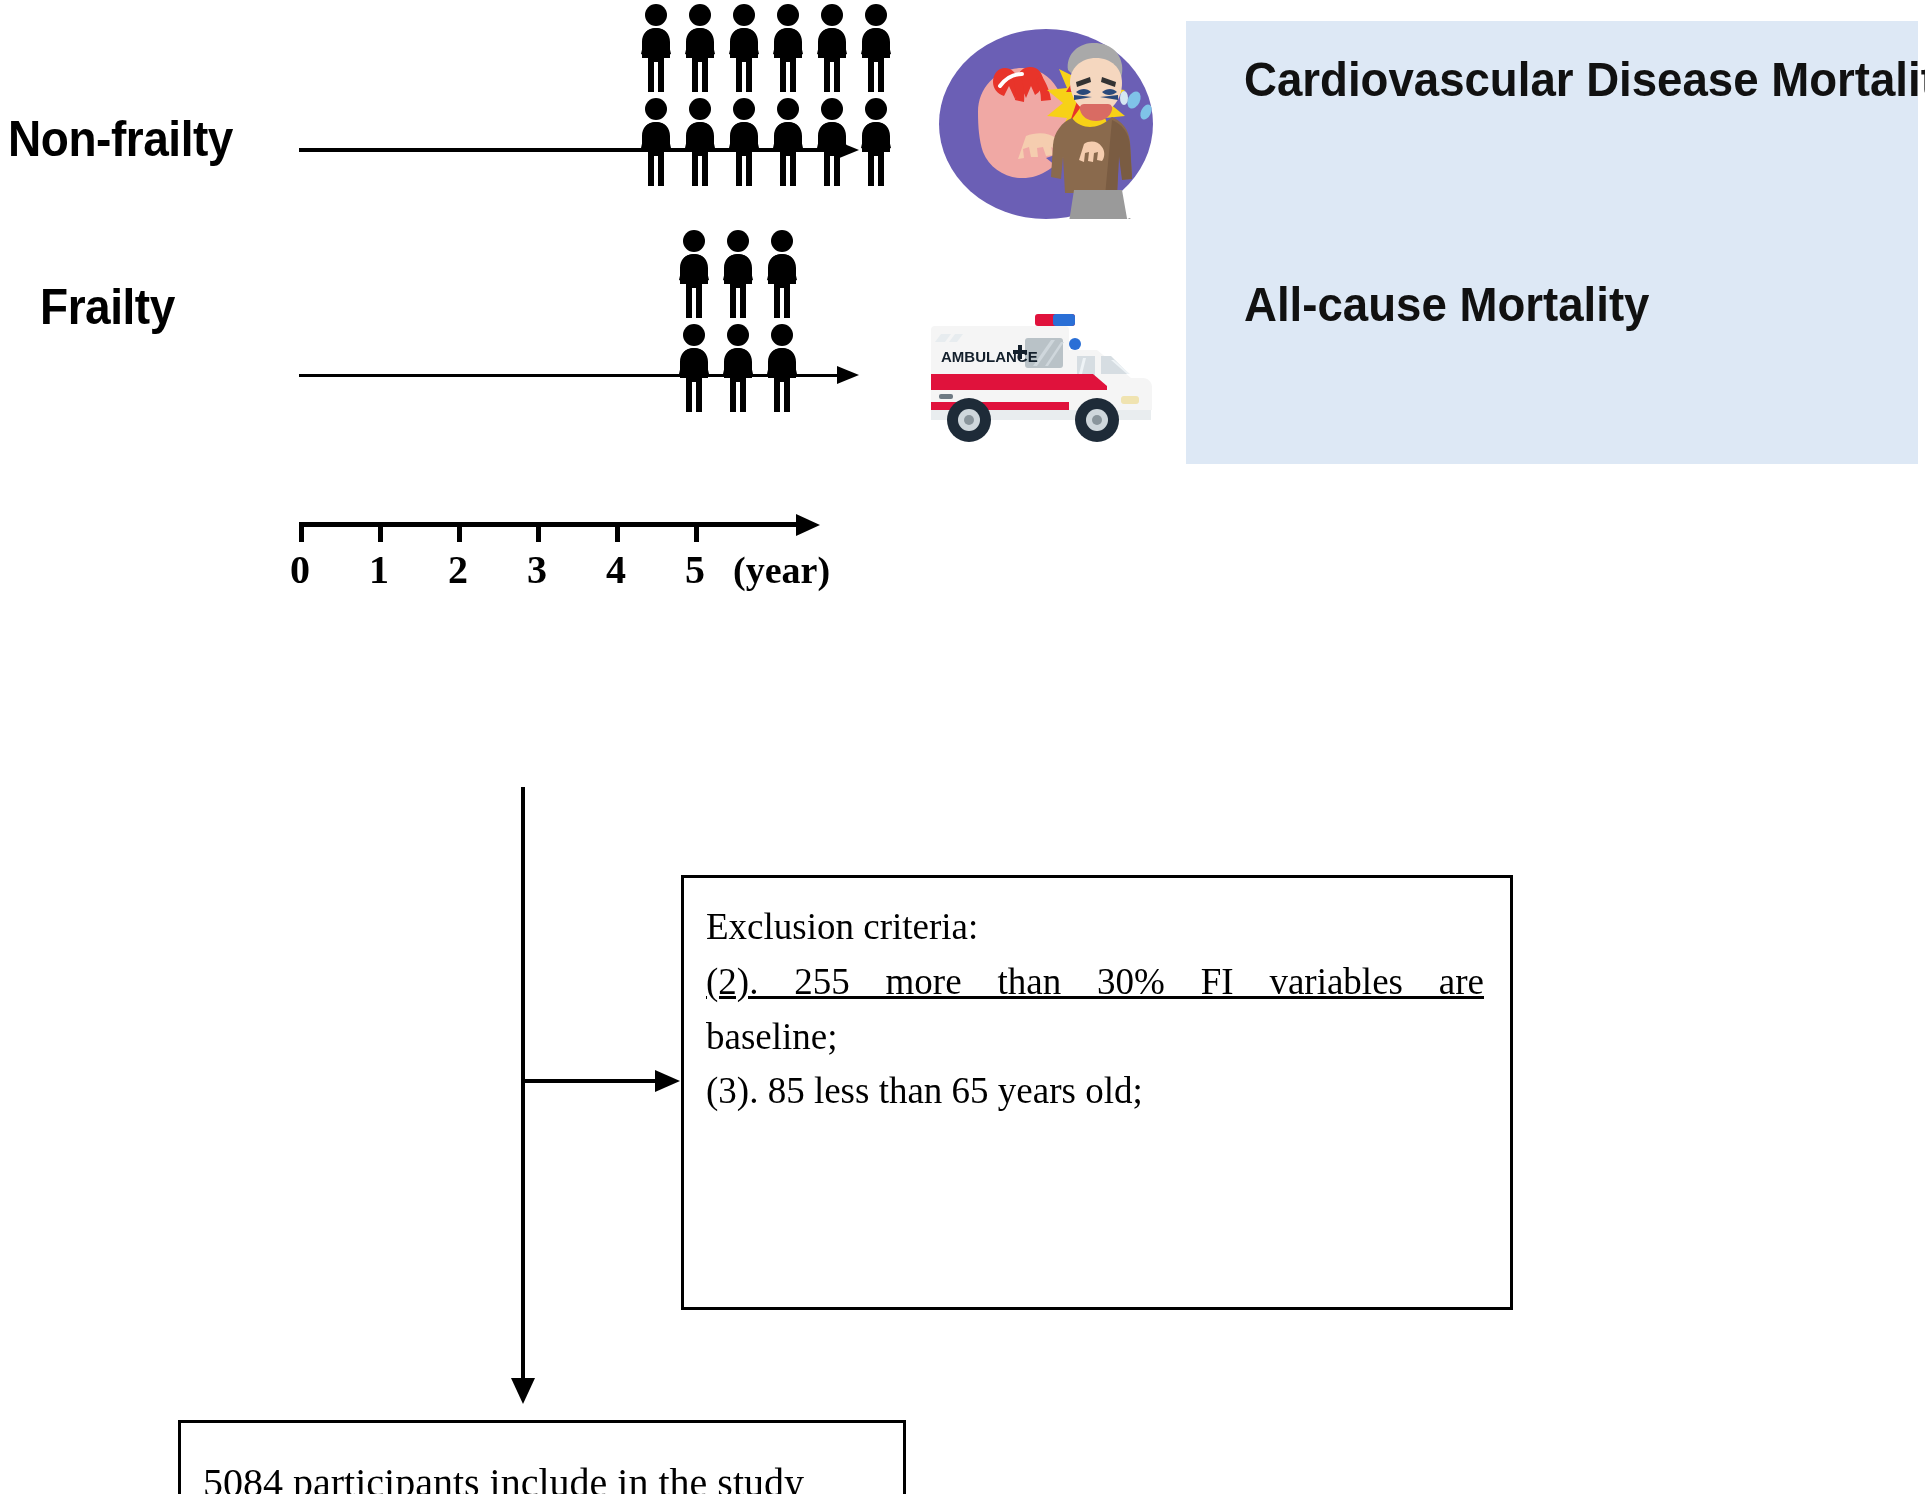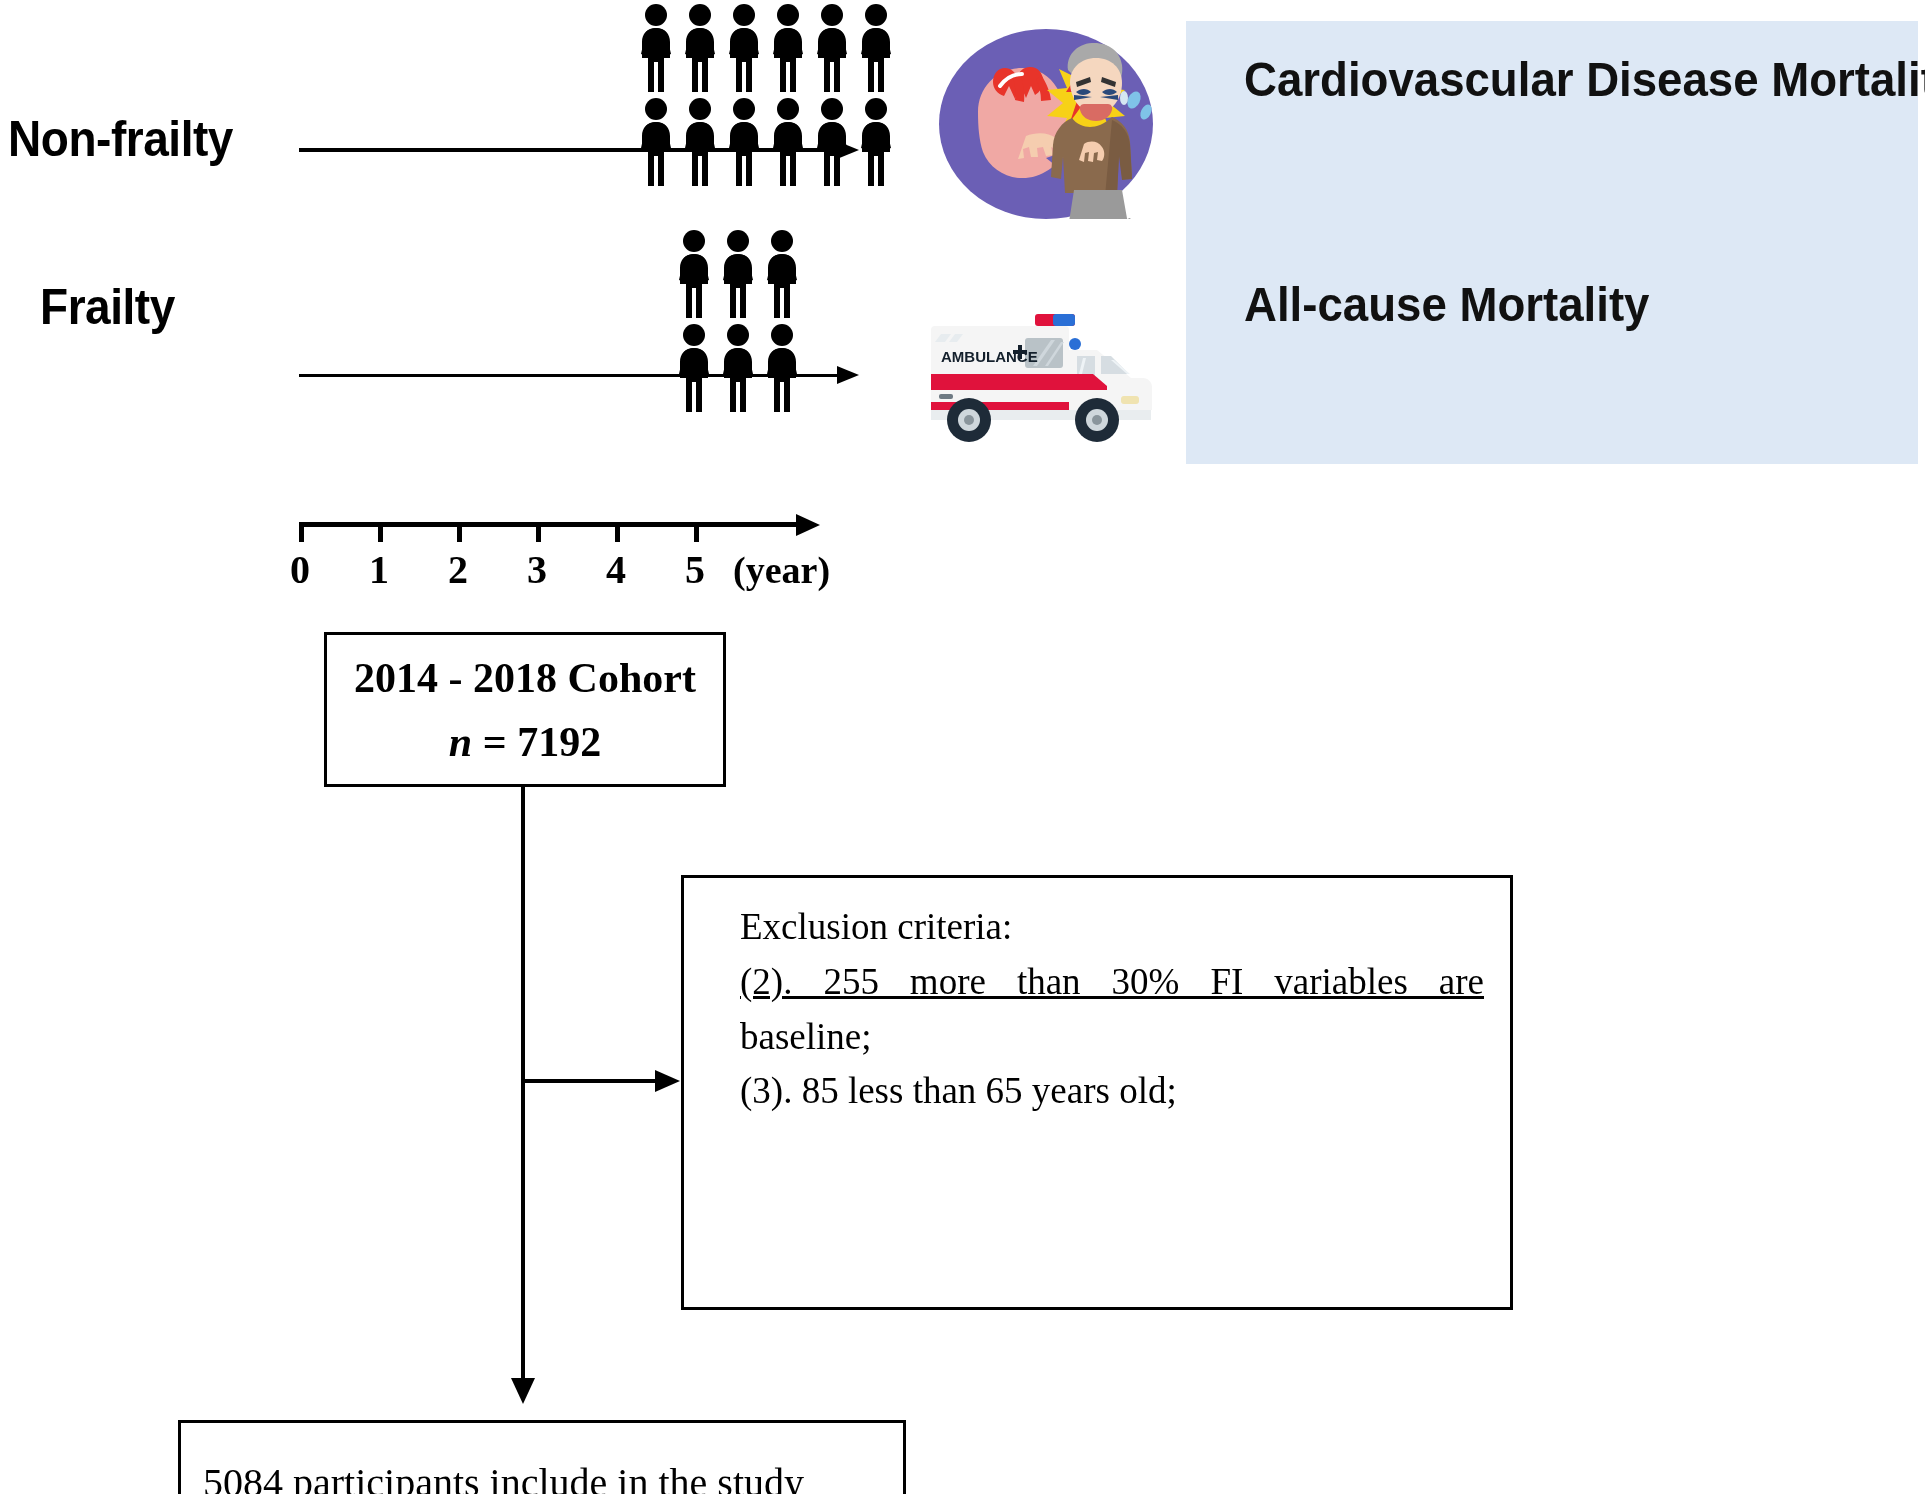--- a/index.html
+++ b/index.html
@@ -144,21 +144,20 @@
   #cohort-box .line2 .italic-n { font-style: italic; }
 
   #exclusion-box {
     left: 681px; top: 875px; width: 832px; height: 435px;
     padding: 22px 26px 10px 22px;
   }
   #exclusion-box .ex-line {
     font-family: "Liberation Serif", "DejaVu Serif", serif;
     font-size: 37px; color: #000; line-height: 1.48;
     text-align: justify;
-    margin-left: 34px;
   }
   #exclusion-box .ex-line.justified {
     text-align: justify;
     text-align-last: justify;
     text-decoration: underline;
   }
 
   #final-box {
     left: 178px; top: 1420px; width: 728px; height: 124px;
     display: flex; align-items: center;
@@ -450,26 +449,20 @@
       <span class="tl-num" style="left:-9px;">0</span>
       <span class="tl-num" style="left:70px;">1</span>
       <span class="tl-num" style="left:149px;">2</span>
       <span class="tl-num" style="left:228px;">3</span>
       <span class="tl-num" style="left:307px;">4</span>
       <span class="tl-num" style="left:386px;">5</span>
       <span class="tl-unit" style="left:434px;">(year)</span>
     </div>
   </div>
 
-  <div class="abs fc-box" id="cohort-box">
-    <div class="line1">2014 - 2018 Cohort</div>
-    <div class="line2">
-      <span class="italic-n">n</span><span> = 7192</span>
-    </div>
-  </div>
 
   <div class="conn" id="conn-vert"></div>
   <div class="conn" id="conn-branch"></div>
   <div id="conn-branch-head"></div>
   <div id="conn-down-head"></div>
 
   <div class="abs fc-box" id="exclusion-box">
     <div class="ex-line">Exclusion criteria:</div>
     <div class="ex-line justified">(2). 255 more than 30% FI variables are</div>
     <div class="ex-line">baseline;</div>

